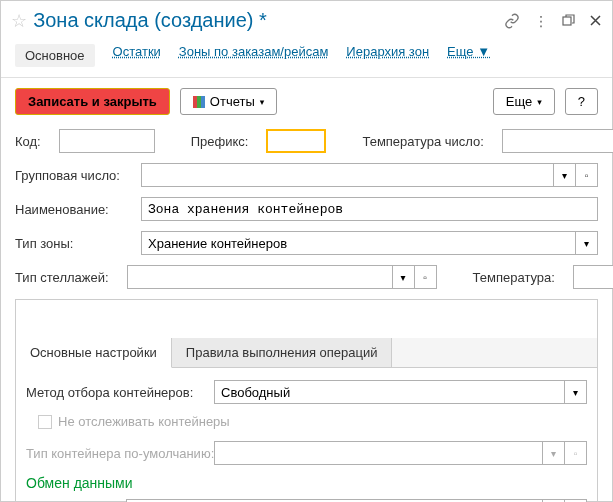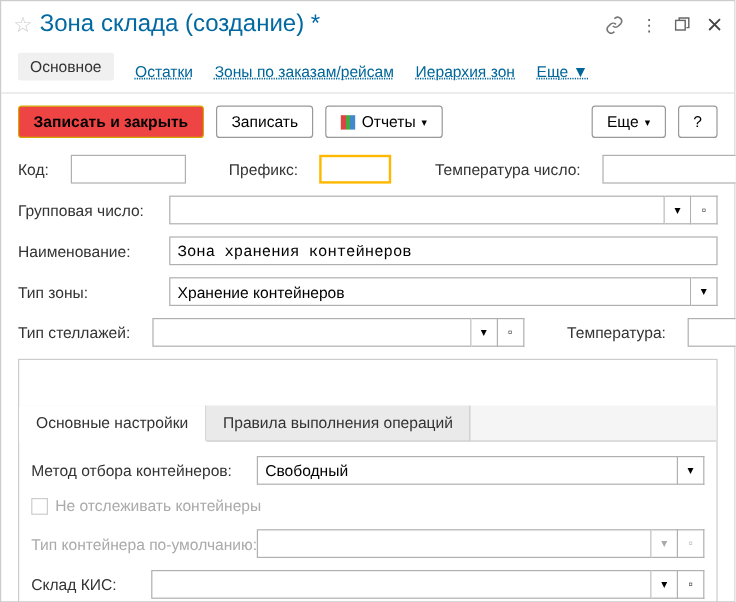--- a/index.html
+++ b/index.html
@@ -4,21 +4,21 @@
 <style>
 * { box-sizing: border-box; margin: 0; padding: 0; }
 body { font-family: Arial, sans-serif; font-size: 13px; color: #333; background: #fff; }
 .window { width: 613px; height: 502px; border: 1px solid #ccc; background: #fff; position: relative; }
 .titlebar { display: flex; align-items: center; padding: 8px 10px 6px 10px; }
 .star { color: #ccc; font-size: 18px; margin-right: 6px; cursor: pointer; }
 .title { font-size: 20px; color: #0369a1; flex: 1; }
 .tb-icons { display: flex; gap: 14px; align-items: center; }
 .tb-icon { color: #666; cursor: pointer; font-size: 14px; }
 .tb-icon svg { display: block; }
-.navbar { display: flex; align-items: flex-end; padding: 6px 14px 10px 14px; gap: 18px; border-bottom: 1px solid #e0e0e0; }
+.navbar { display: flex; align-items: flex-start; padding: 6px 14px 10px 14px; gap: 18px; border-bottom: 1px solid #e0e0e0; }
 .navtab { color: #006699; text-decoration: underline dotted; cursor: pointer; font-size: 13px; }
 .navtab.active { color: #333; text-decoration: none; background: #f0f0f0; padding: 4px 10px; border-radius: 2px; }
 .toolbar { display: flex; align-items: center; padding: 10px 14px; gap: 10px; }
 .btn { border: 1px solid #999; background: #fff; padding: 5px 12px; font-size: 13px; cursor: pointer; border-radius: 3px; display: inline-flex; align-items: center; gap: 5px; }
 .btn-primary { background: #ef4444; border-color: #d4a900; font-weight: bold; }
 .btn .caret { font-size: 9px; }
 .spacer { flex: 1; }
 .form { padding: 4px 14px 14px 14px; }
 .row { display: flex; align-items: center; margin-bottom: 10px; gap: 18px; }
 .label { color: #333; font-size: 13px; white-space: nowrap; }
@@ -27,21 +27,21 @@
 .input-group { display: flex; flex: 1; }
 .input-group .input { flex: 1; border-top-right-radius: 0; border-bottom-right-radius: 0; }
 .mini-btn { width: 22px; height: 24px; border: 1px solid #b0b0b0; background: #fff; cursor: pointer; font-size: 10px; display: flex; align-items: center; justify-content: center; border-left: none; }
 .tabs { border: 1px solid #ccc; margin-top: 6px; }
 .tabbar { display: flex; background: #f5f5f5; margin-top: 38px; }
 .tab { padding: 7px 14px; font-size: 13px; cursor: pointer; border-right: 1px solid #ccc; border-bottom: 1px solid #ccc; background: #eaeaea; }
 .tab.active { background: #fff; border-bottom: 1px solid #fff; }
 .tabcontent { padding: 12px 10px; }
 .disabled { color: #aaa; }
 .disabled .input, .disabled .mini-btn { background: #fff; color: #aaa; }
-.checkbox-row { display: flex; align-items: center; gap: 6px; margin-bottom: 12px; }
+.checkbox-row { display: flex; align-items: center; gap: 6px; margin-bottom: 12px; margin-left: 12px; }
 .checkbox { width: 14px; height: 14px; border: 1px solid #ccc; }
 .section-title { color: #009933; font-size: 14px; margin: 6px 0 8px 0; }
 .report-icon { width: 12px; height: 12px; background: linear-gradient(to right, #d44 33%, #4a4 33% 66%, #48c 66%); display: inline-block; }
 </style>
 </head>
 <body>
 
 <div class="window">
 
   <div class="titlebar">
@@ -72,21 +72,20 @@
   <div class="navbar">
     <span class="navtab active">Основное</span>
     <span class="navtab">Остатки</span>
     <span class="navtab">Зоны по заказам/рейсам</span>
     <span class="navtab">Иерархия зон</span>
     <span class="navtab"><span>Еще</span> <span class="caret">▼</span></span>
   </div>
 
   <div class="toolbar">
     <button class="btn btn-primary">Записать и закрыть</button>
-    <button class="btn">Записать</button>
     <button class="btn">
       <span class="report-icon"></span>
       <span>Отчеты</span>
       <span class="caret">▾</span>
     </button>
     <div class="spacer"></div>
     <button class="btn">
       <span>Еще</span>
       <span class="caret">▾</span>
     </button>
@@ -166,20 +165,21 @@
 
         <div class="row disabled">
           <span class="label disabled" style="width:170px">Тип контейнера по-умолчанию:</span>
           <div class="input-group">
             <input class="input" disabled="" value="" style="">
             <button class="mini-btn" disabled="">▾</button>
             <button class="mini-btn" disabled="">▫</button>
           </div>
         </div>
 
+        <div class="section-title">Обмен данными</div>
 
         <div class="row">
           <span class="label" style="width:82px">Склад КИС:</span>
           <div class="input-group">
             <input class="input" value="" style="">
             <button class="mini-btn">▾</button>
             <button class="mini-btn">▫</button>
           </div>
         </div>
 

